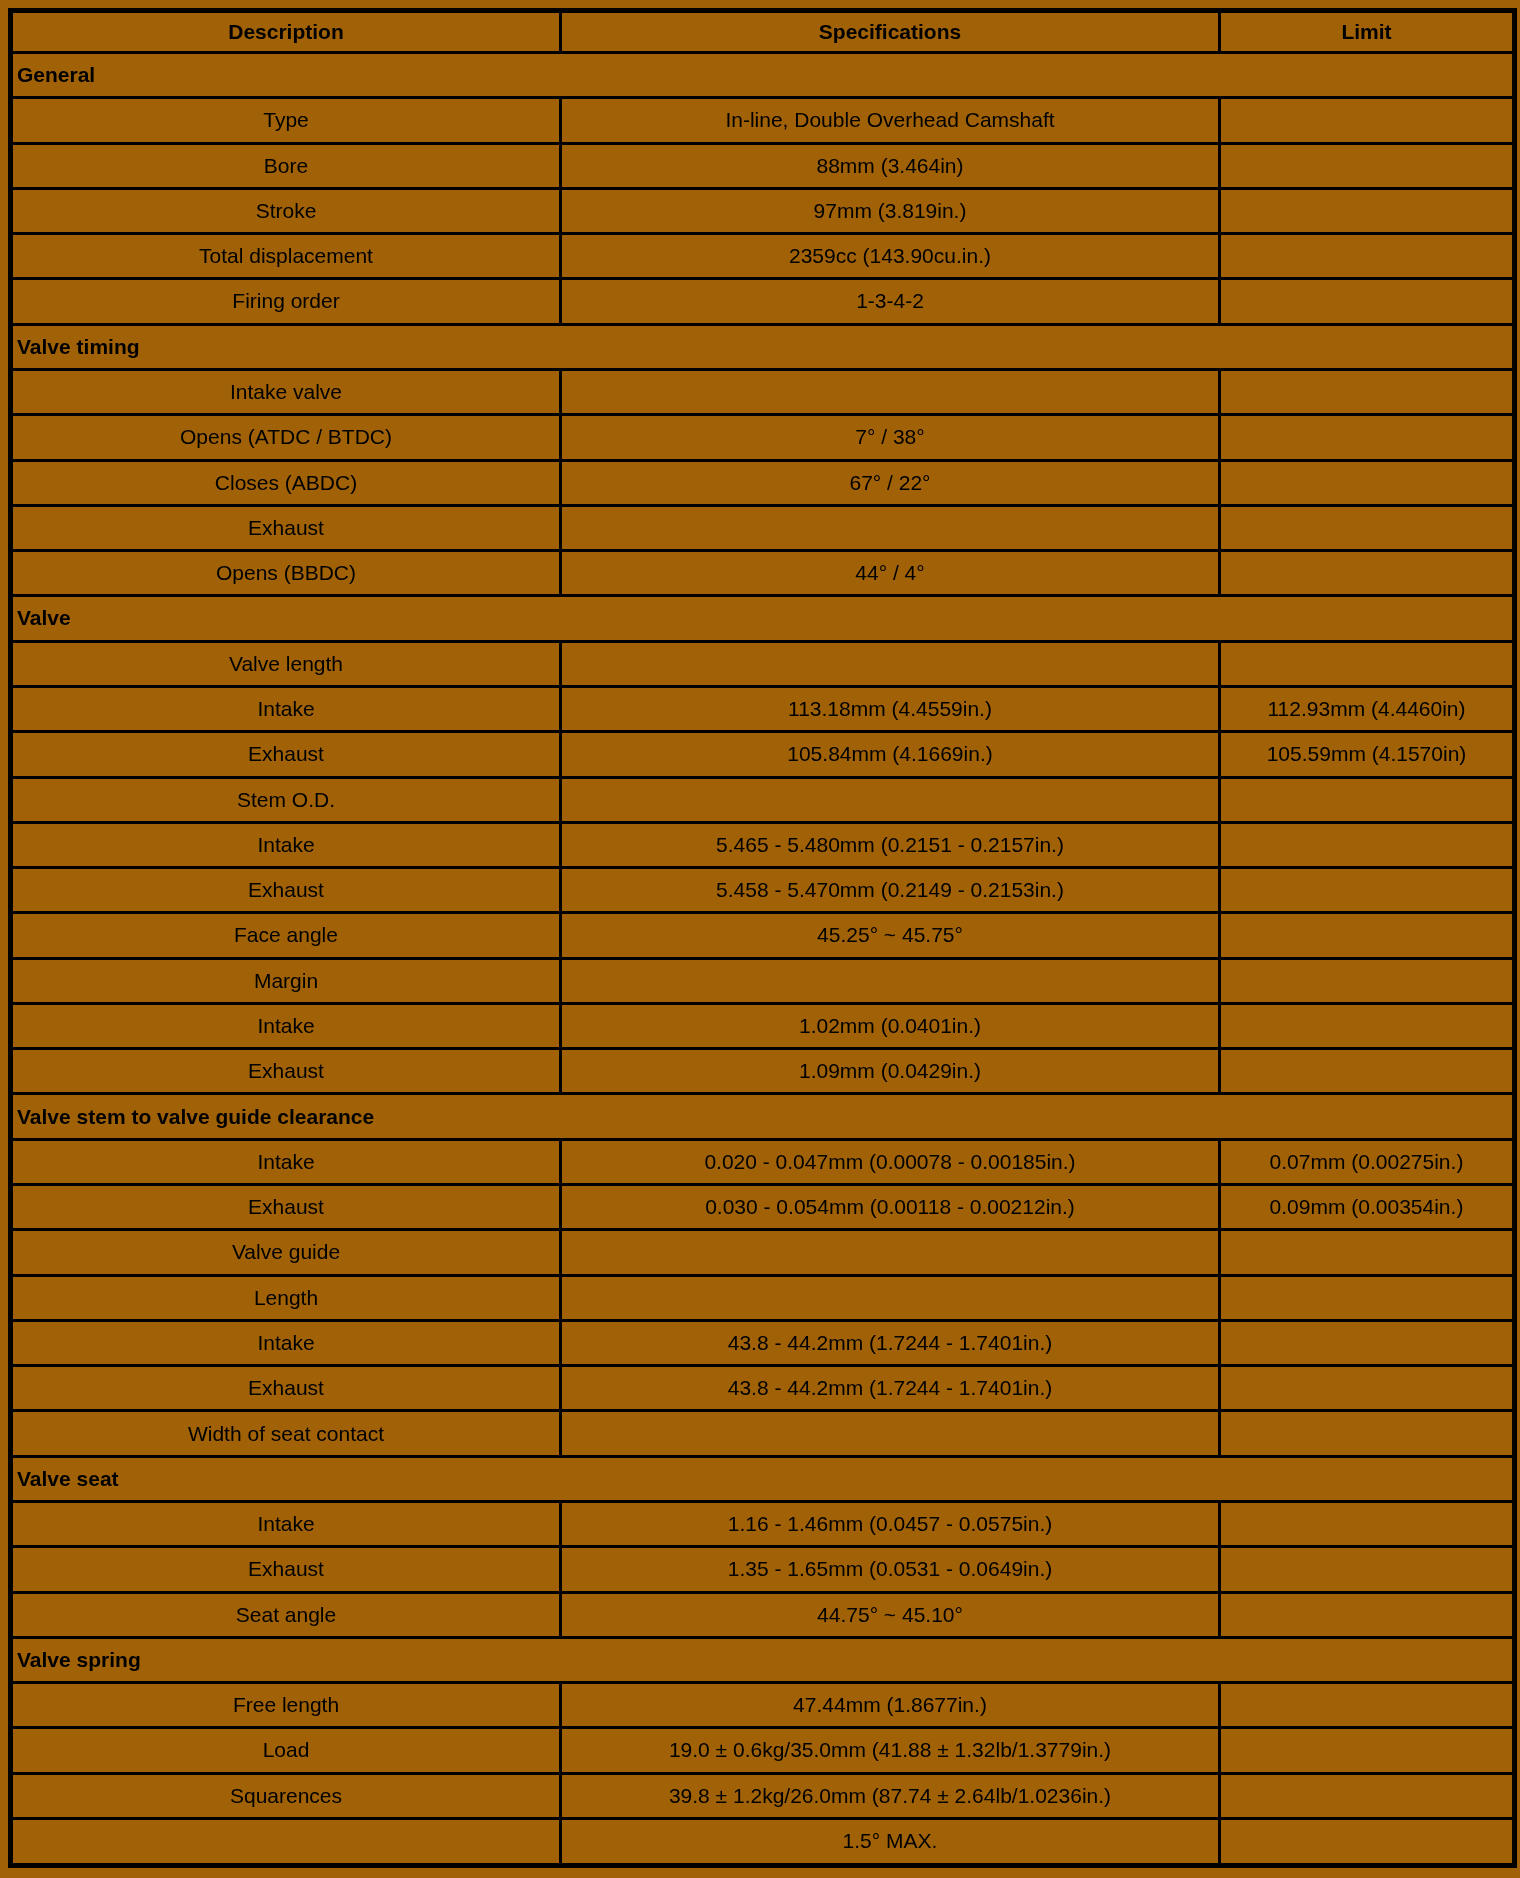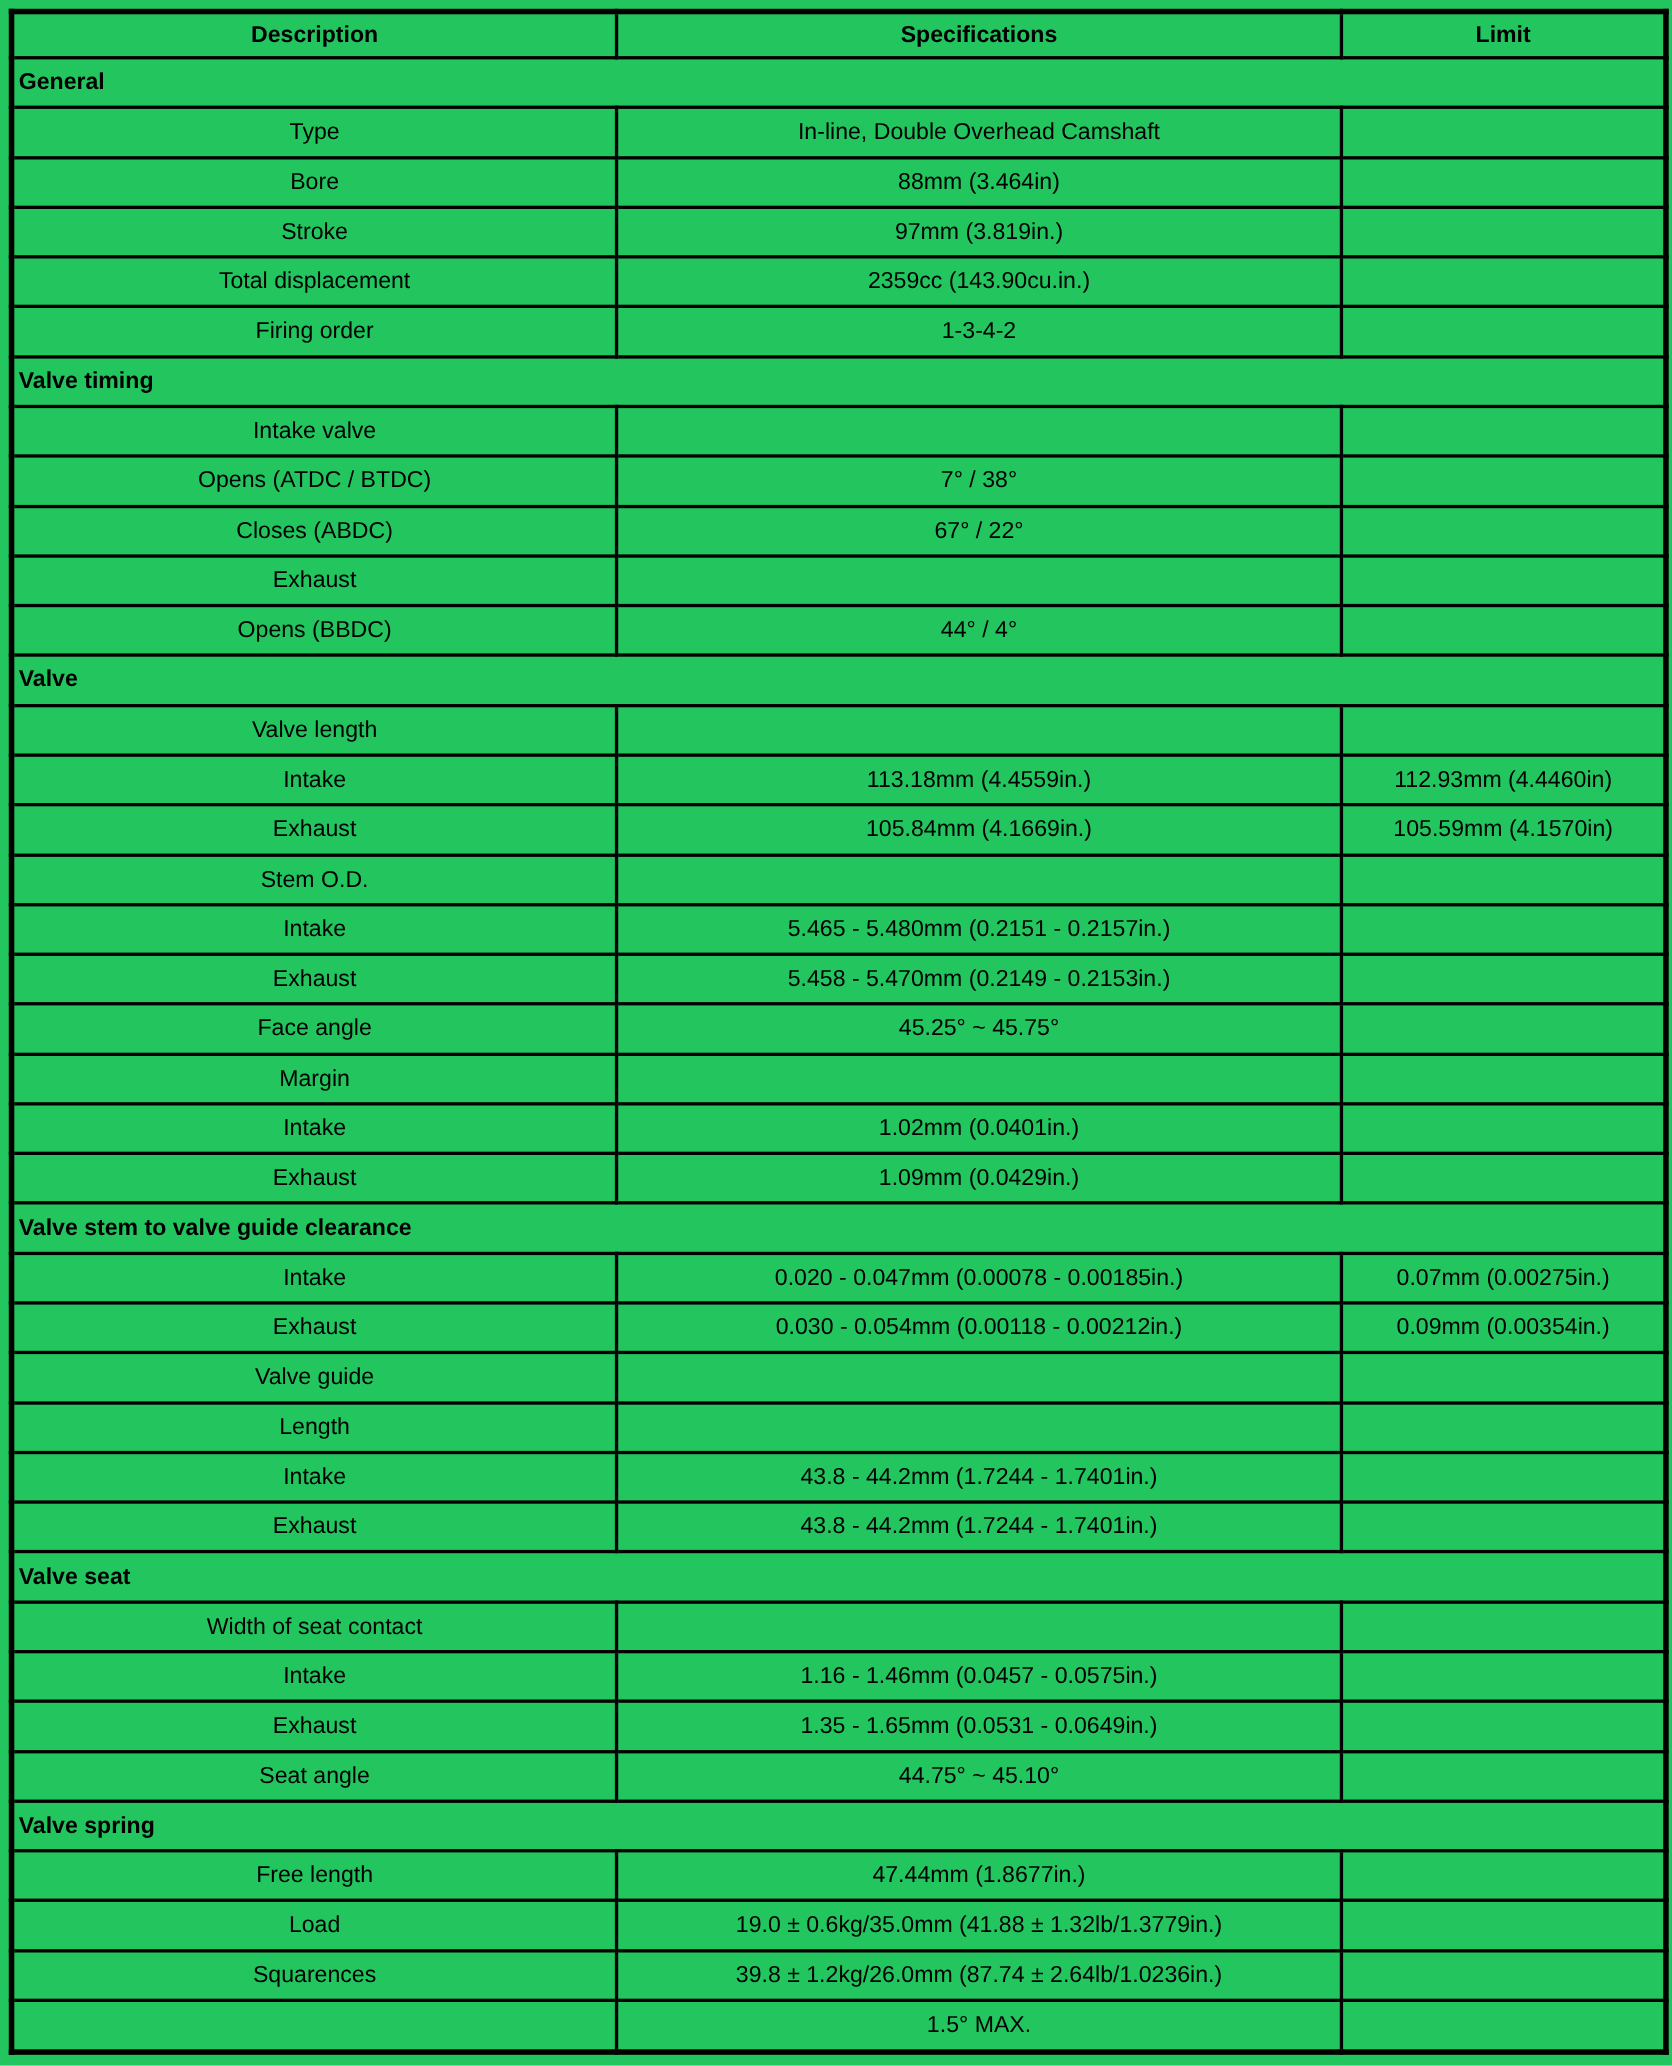--- a/index.html
+++ b/index.html
@@ -4,21 +4,21 @@
 <style>
   html, body {
     margin: 0;
     padding: 0;
     background: #ffffff;
   }
   .page {
     position: relative;
     width: 1520px;
     height: 1878px;
-    background: #22c55e;
+    background: #a16207;
     font-family: "Liberation Sans", sans-serif;
     color: #000000;
   }
   table.spec-table {
     position: absolute;
     left: 8px;
     top: 8px;
     width: 1504px;
     height: 1860px;
     border-collapse: collapse;
@@ -208,26 +208,26 @@
           <td class="cell-desc">Intake</td>
           <td class="cell-spec">43.8 - 44.2mm (1.7244 - 1.7401in.)</td>
           <td class="cell-limit"></td>
         </tr>
         <tr>
           <td class="cell-desc">Exhaust</td>
           <td class="cell-spec">43.8 - 44.2mm (1.7244 - 1.7401in.)</td>
           <td class="cell-limit"></td>
         </tr>
         <tr>
+          <td class="cell-desc">Width of seat contact</td>
+          <td class="cell-spec"></td>
+          <td class="cell-limit"></td>
+        </tr>
+        <tr>
           <td colspan="3" class="cell-section">Valve seat</td>
-        </tr>
-        <tr>
-          <td class="cell-desc">Width of seat contact</td>
-          <td class="cell-spec"></td>
-          <td class="cell-limit"></td>
         </tr>
         <tr>
           <td class="cell-desc">Intake</td>
           <td class="cell-spec">1.16 - 1.46mm (0.0457 - 0.0575in.)</td>
           <td class="cell-limit"></td>
         </tr>
         <tr>
           <td class="cell-desc">Exhaust</td>
           <td class="cell-spec">1.35 - 1.65mm (0.0531 - 0.0649in.)</td>
           <td class="cell-limit"></td>

